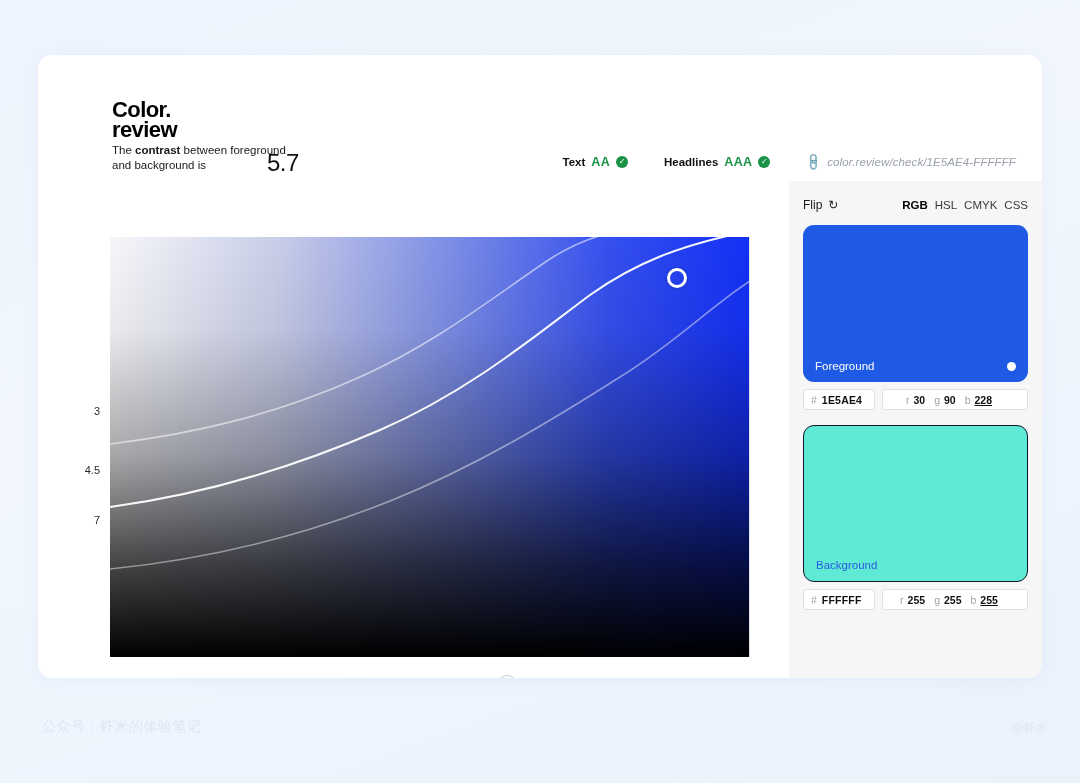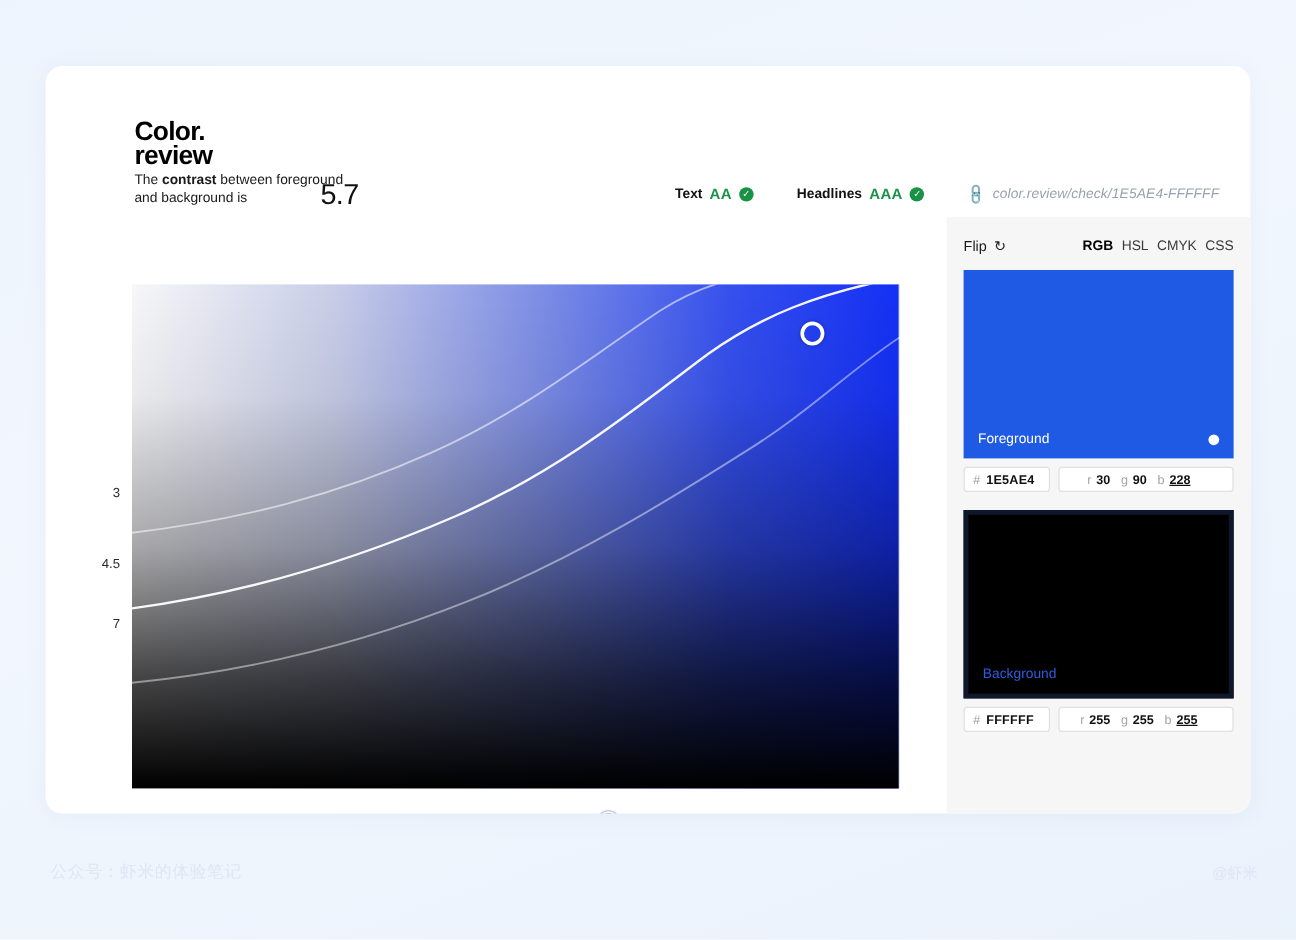--- a/index.html
+++ b/index.html
@@ -138,25 +138,25 @@
   #flip-btn { display: flex; align-items: center; gap: 6px; cursor: pointer; }
   #flip-label { font-size: 12px; color: #1a1a1a; }
   .flip-glyph { font-size: 12px; color: #1a1a1a; }
   #format-tabs { display: flex; align-items: center; gap: 7px; }
   .fmt-tab { font-size: 11.5px; color: #3a3a3a; cursor: pointer; }
   .fmt-tab.active { font-weight: 700; color: #000; }
 
   .swatch {
     position: relative;
     width: 100%; height: 157px;
-    border-radius: 0;
+    border-radius: 11px;
     margin-bottom: 7px;
   }
   #fg-swatch { background: #1E5AE4; }
-  #bg-swatch { background: #000000; border: 4px solid #0f172a; }
+  #bg-swatch { background: #5eead4; border: 1px solid #0f172a; }
   .swatch-label {
     position: absolute; left: 12px; bottom: 10px;
     font-size: 11.5px; font-weight: 400;
   }
   #fg-label { color: #ffffff; }
   #bg-label { color: #2d5ce0; }
   .swatch-dot {
     position: absolute; right: 12px; bottom: 11px;
     width: 9px; height: 9px; border-radius: 50%;
     background: #ffffff;

